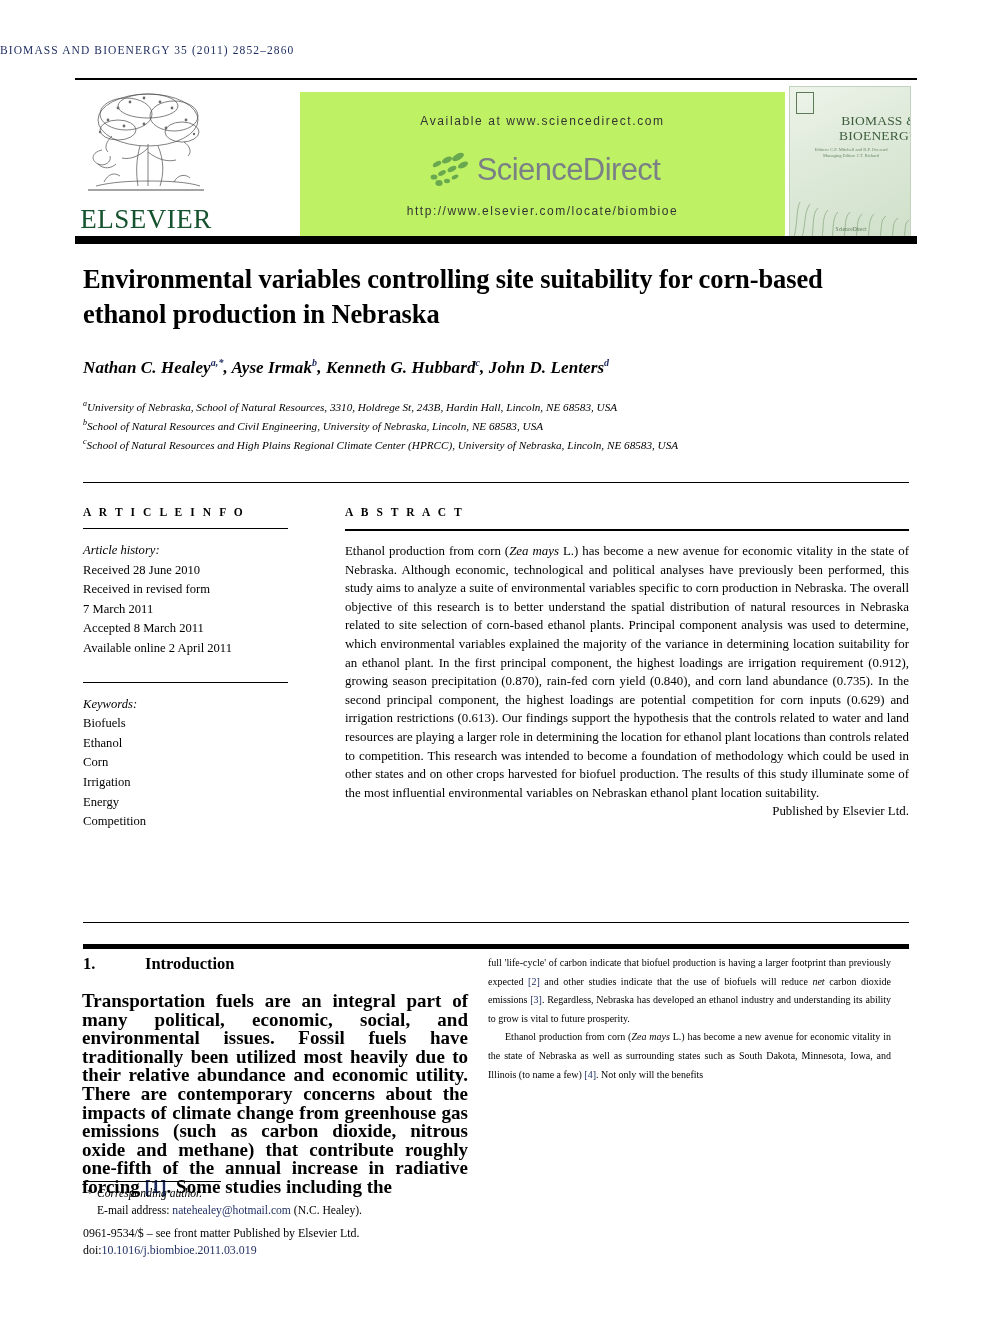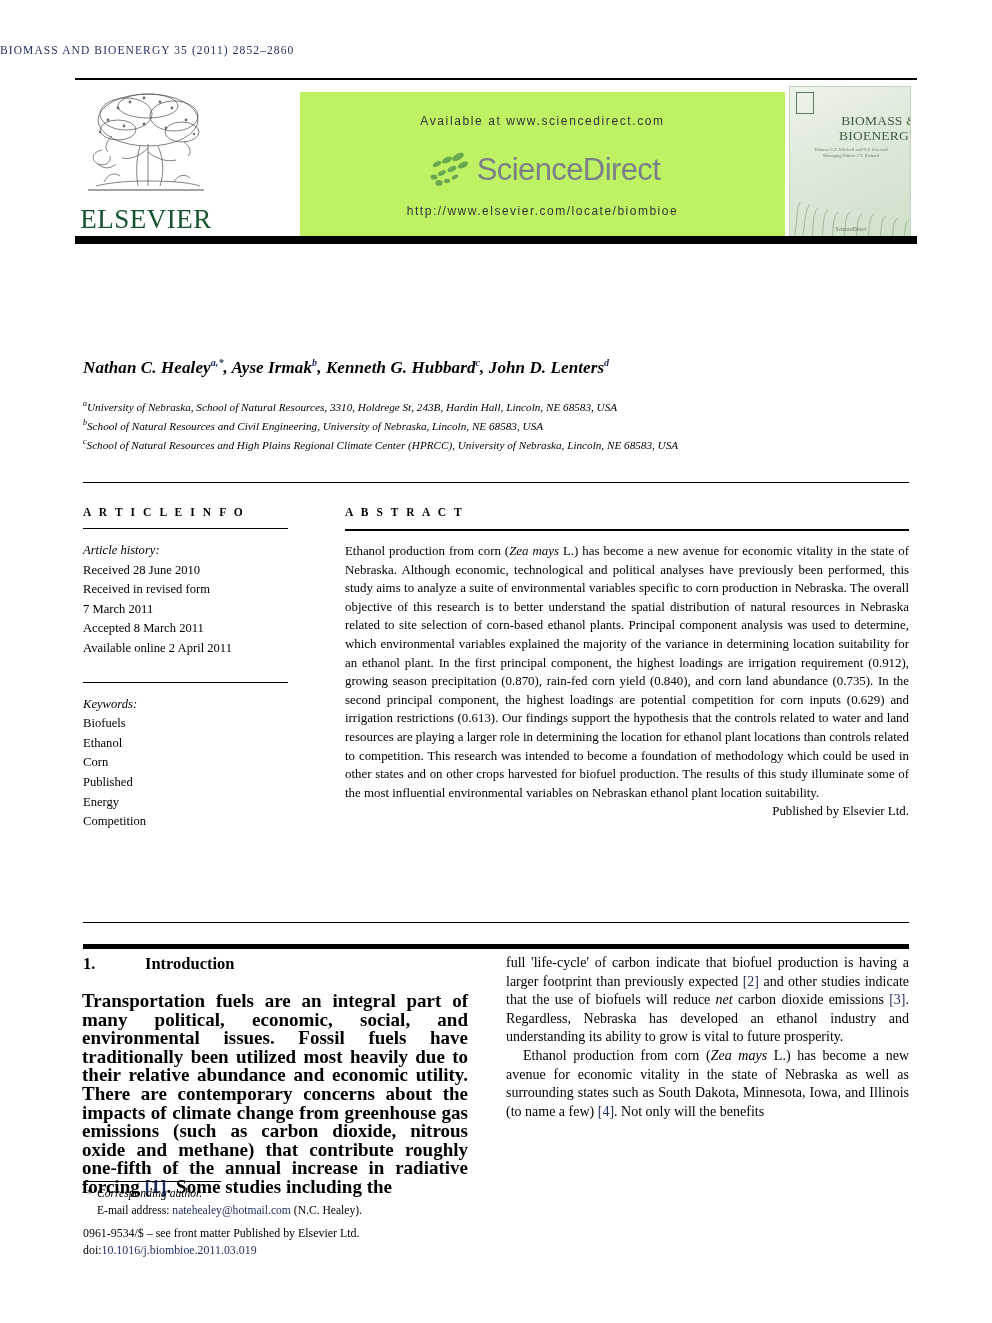--- a/index.html
+++ b/index.html
@@ -365,25 +365,25 @@
     width: 386px;
     font-family: "Liberation Serif", serif;
     font-size: 19px;
     line-height: 18.6px;
     text-align: justify;
     text-justify: inter-word;
     font-weight: bold;
   }
   .body-col-right {
     position: absolute;
-    left: 506px;
+    left: 488px;
     top: 954px;
     width: 403px;
     font-family: "Liberation Serif", serif;
-    font-size: 14px;
+    font-size: 10px;
     line-height: 18.6px;
     text-align: justify;
     text-justify: inter-word;
   }
   .body-col-right p { margin: 0; }
   .body-col-right p + p { text-indent: 17px; }
   .cite { color: #1b2a5e; }
   .sciname { font-style: italic; }
 
   
@@ -530,20 +530,21 @@
             <path d="M114 58 C116 48 114 44 119 40"></path>
           </g>
         </svg>
       </div>
       <div class="cover-sd">ScienceDirect</div>
     </div>
 
     <div class="masthead-rule-bottom"></div>
   </div>
 
+  <div class="article-title">Environmental variables controlling site suitability for corn-based ethanol production in Nebraska</div>
 
   <div class="authors">
     <span><span>Nathan C. Healey</span><sup>a,*</sup></span>,
     <span><span>Ayse Irmak</span><sup>b</sup></span>,
     <span><span>Kenneth G. Hubbard</span><sup>c</sup></span>,
     <span><span>John D. Lenters</span><sup>d</sup></span>
   </div>
 
   <div class="affiliations">
     <div><sup>a</sup><span>University of Nebraska, School of Natural Resources, 3310, Holdrege St, 243B, Hardin Hall, Lincoln, NE 68583, USA</span></div>
@@ -564,21 +565,21 @@
         <div>7 March 2011</div>
         <div>Accepted 8 March 2011</div>
         <div>Available online 2 April 2011</div>
       </div>
       <div class="kw-rule"></div>
       <div class="keywords">
         <div class="lbl">Keywords:</div>
         <div>Biofuels</div>
         <div>Ethanol</div>
         <div>Corn</div>
-        <div>Published</div>
+        <div>Irrigation</div>
         <div>Energy</div>
         <div>Competition</div>
       </div>
     </div>
 
     <div class="col-abstract">
       <div class="sec-caps">A B S T R A C T</div>
       <div class="abstract-rule"></div>
       <div class="abstract-body"><span>Ethanol production from corn (</span><i>Zea mays</i><span> L.) has become a new avenue for economic vitality in the state of Nebraska. Although economic, technological and political analyses have previously been performed, this study aims to analyze a suite of environmental variables specific to corn production in Nebraska. The overall objective of this research is to better understand the spatial distribution of natural resources in Nebraska related to site selection of corn-based ethanol plants. Principal component analysis was used to determine, which environmental variables explained the majority of the variance in determining location suitability for an ethanol plant. In the first principal component, the highest loadings are irrigation requirement (0.912), growing season precipitation (0.870), rain-fed corn yield (0.840), and corn land abundance (0.735). In the second principal component, the highest loadings are potential competition for corn inputs (0.629) and irrigation restrictions (0.613). Our findings support the hypothesis that the controls related to water and land resources are playing a larger role in determining the location for ethanol plant locations than controls related to competition. This research was intended to become a foundation of methodology which could be used in other states and on other crops harvested for biofuel production. The results of this study illuminate some of the most influential environmental variables on Nebraskan ethanol plant location suitability.</span></div>
       <div class="abstract-pub">Published by Elsevier Ltd.</div>

